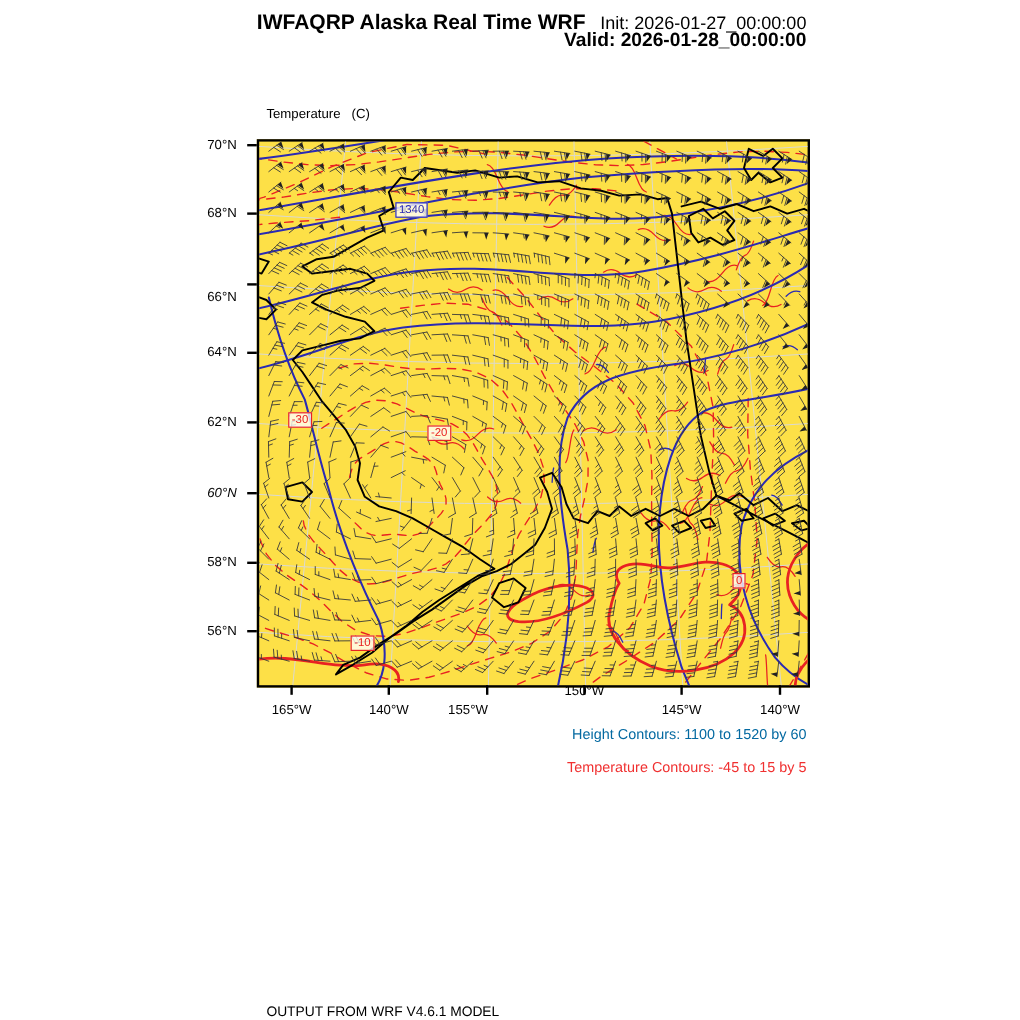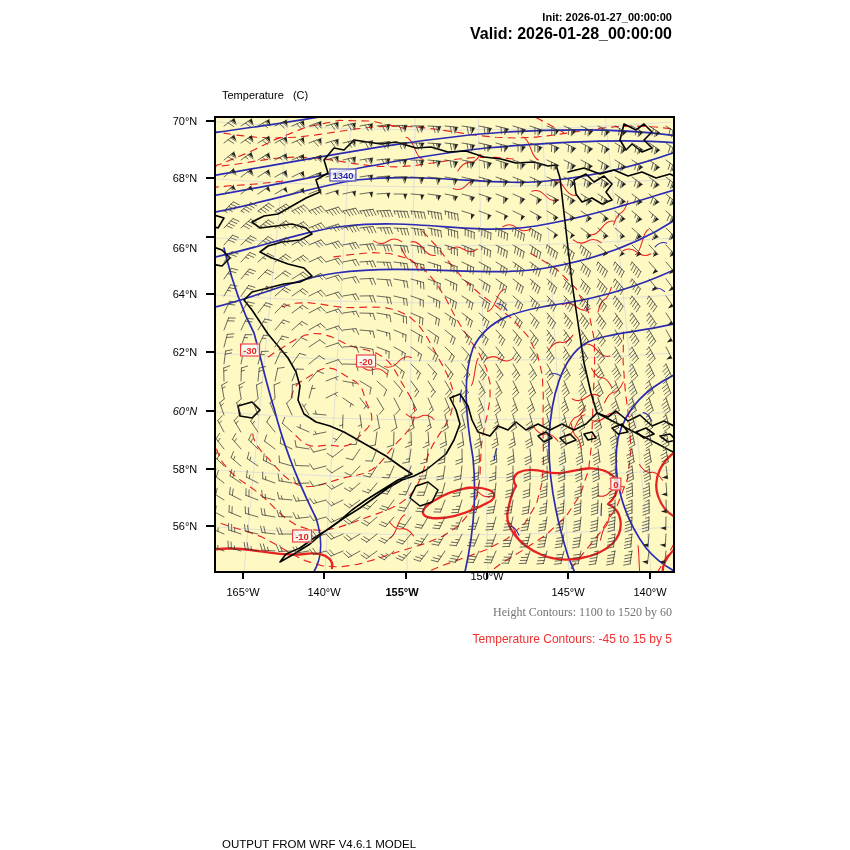--- a/index.html
+++ b/index.html
@@ -1,41 +1,42 @@
 <!DOCTYPE html>
 <html><head>
 <meta charset="utf-8">
 <style>
   html,body{margin:0;padding:0;background:#fff;}
   .page{position:relative;width:850px;height:850px;background:#ffffff;overflow:hidden;
         font-family:"Liberation Sans","DejaVu Sans",sans-serif;color:#000;}
   .title{position:absolute;top:8px;left:351px;transform:translateX(-50%);
          font-size:17.5px;font-weight:bold;white-space:nowrap;}
-  .init-line{position:absolute;top:11px;right:178px;font-size:11px;font-weight:bold;white-space:nowrap;}
+  .init-line{position:absolute;top:11px;right:178px;font-size:15px;font-weight:normal;white-space:nowrap;}
   .valid-line{position:absolute;top:25px;right:178px;font-size:16px;white-space:nowrap;font-weight:bold;}
   .legend{position:absolute;top:62px;left:222px;font-size:11px;line-height:13.5px;white-space:pre;}
   .map-frame{position:absolute;left:214px;top:116px;width:457px;height:453px;
-             border:2px solid #000;box-sizing:content-box;background:#fef9c3;font-weight:bold;}
+             border:2px solid #000;box-sizing:content-box;background:#fde047;}
   .map-frame svg{position:absolute;left:0;top:0;}
   .ytick{position:absolute;width:8px;height:1.6px;background:#000;}
   .xtick{position:absolute;width:1.6px;height:8px;background:#000;}
   .ylab{position:absolute;font-size:11px;text-align:center;width:40px;white-space:nowrap;}
   .xlab{position:absolute;font-size:11px;text-align:center;width:60px;white-space:nowrap;}
-  .note-h{position:absolute;top:605px;right:178px;font-size:12px;color:#737373;white-space:nowrap;font-family:Liberation Serif, serif;}
+  .note-h{position:absolute;top:605px;right:178px;font-size:12px;color:#0369a1;white-space:nowrap;}
   .note-t{position:absolute;top:632px;right:178px;font-size:12px;color:#f03030;white-space:nowrap;}
   .footer{position:absolute;left:222px;top:809px;font-size:11.5px;line-height:14px;white-space:pre;}
   .clabel{position:absolute;font-size:9.5px;line-height:11px;padding:0 2px;
           background:rgba(255,255,255,0.78);white-space:nowrap;transform:translate(-50%,-50%);}
   .clabel.height{color:#2a2ab4;border:1px solid #2a2ab4;}
   .clabel.temp{color:#e82222;border:1px solid #e82222;}
 </style>
 </head>
 <body>
 
 <div class="page">
+  <div class="title">IWFAQRP Alaska Real Time WRF</div>
   <div class="init-line">Init: 2026-01-27_00:00:00</div>
   <div class="valid-line">Valid: 2026-01-28_00:00:00</div>
 
   <div class="legend">
     <div>Temperature   (C)</div>
     <div>Height   (m)</div>
     <div>Winds   (kts)</div>
   </div>
 
   <div class="map-frame">
@@ -174,21 +175,21 @@
       <div class="ylab" style="left: 165px; top: 405px; font-style: italic;">60°N</div>
       <div class="ytick" style="left: 206px; top: 468px;"></div>
       <div class="ylab" style="left: 165px; top: 463px;">58°N</div>
       <div class="ytick" style="left: 206px; top: 525px;"></div>
       <div class="ylab" style="left: 165px; top: 520px;">56°N</div>
       <div class="xtick" style="left: 242px; top: 571px;"></div>
       <div class="xlab" style="left: 213px; top: 586px;">165°W</div>
       <div class="xtick" style="left: 323px; top: 571px;"></div>
       <div class="xlab" style="left: 294px; top: 586px;">140°W</div>
       <div class="xtick" style="left: 405px; top: 571px;"></div>
-      <div class="xlab" style="left: 372px; top: 586px; font-weight: bold;">155°W</div>
+      <div class="xlab" style="left: 360px; top: 586px;">155°W</div>
       <div class="xtick" style="left: 486px; top: 571px;"></div>
       <div class="xlab" style="left: 457px; top: 570px;">150°W</div>
       <div class="xtick" style="left: 567px; top: 571px;"></div>
       <div class="xlab" style="left: 538px; top: 586px;">145°W</div>
       <div class="xtick" style="left: 649px; top: 571px;"></div>
       <div class="xlab" style="left: 620px; top: 586px;">140°W</div>
     </div>
 
   <div class="note-h">Height Contours: 1100 to 1520 by 60</div>
   <div class="note-t">Temperature Contours: -45 to 15 by 5</div>

